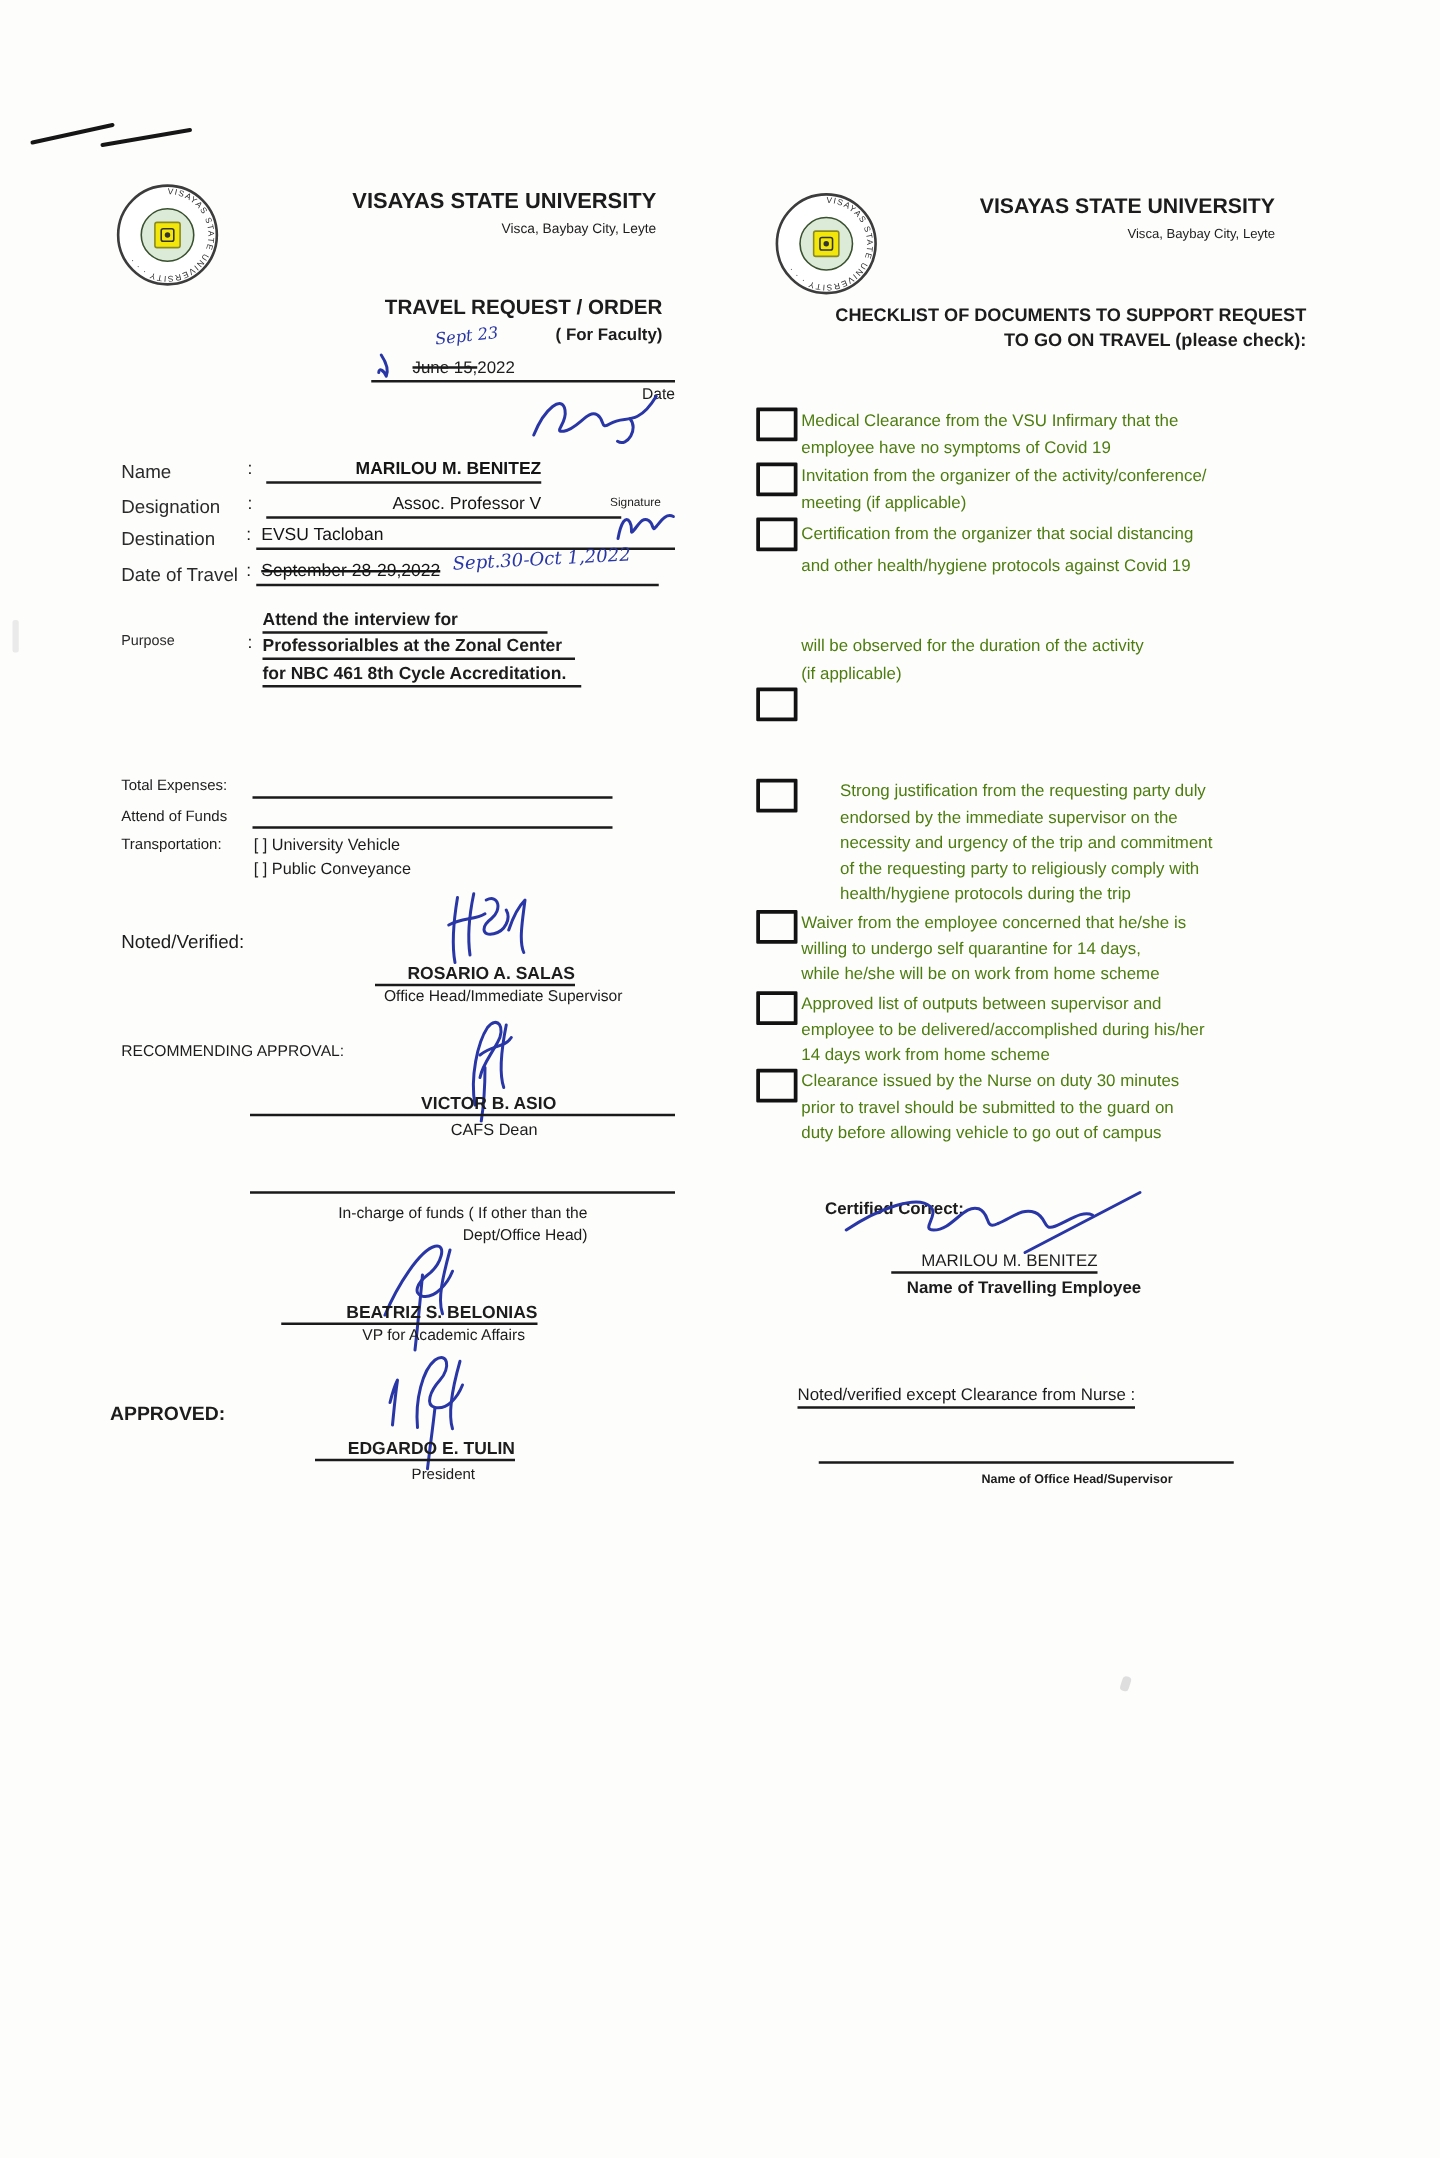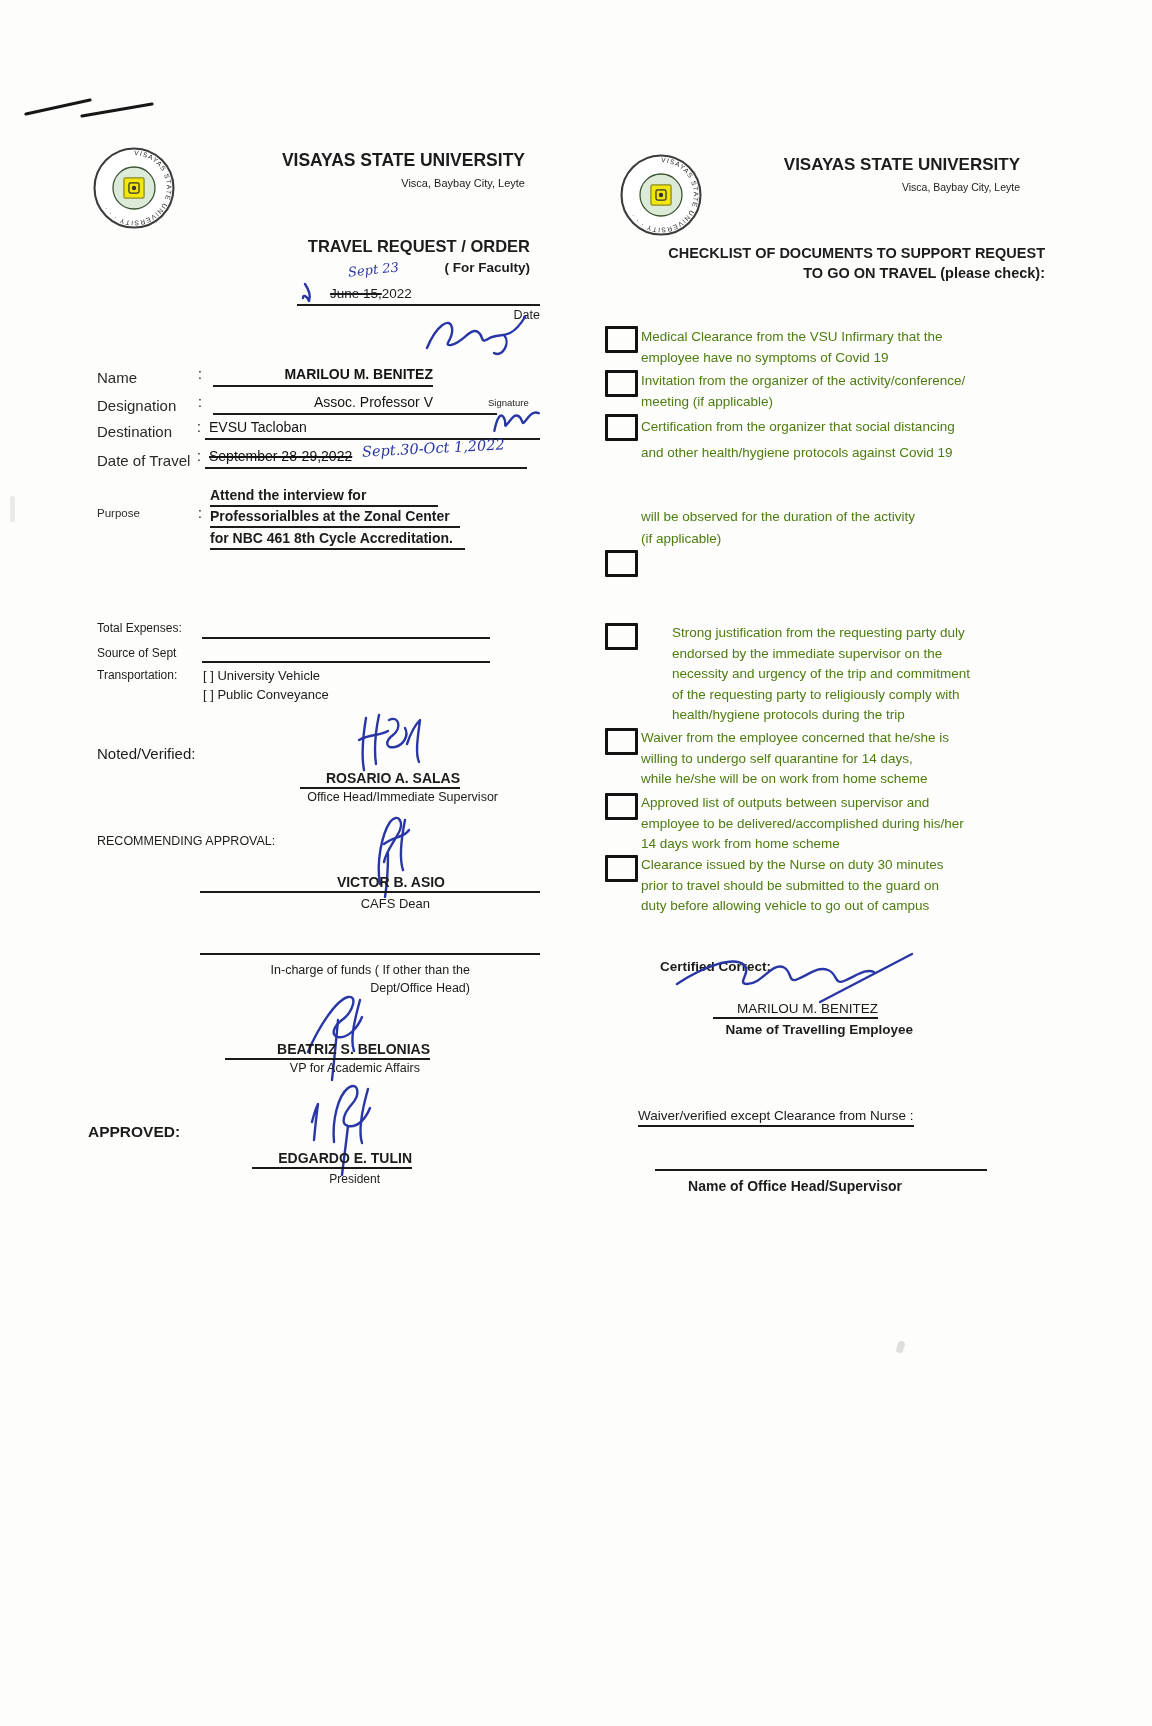--- a/index.html
+++ b/index.html
@@ -94,21 +94,21 @@
   </svg>
 
   <div class="abs lbl" style="left:97px;top:507px;font-size:11.5px;">Purpose</div>
   <div class="abs val" style="left:198px;top:505px;">:</div>
   <div class="abs uline" style="left:210px;top:487px;width:228px;font-size:14px;font-weight:600;padding-bottom:2px;">Attend  the interview for</div>
   <div class="abs uline" style="left:210px;top:508px;width:250px;font-size:14px;font-weight:600;padding-bottom:2px;">Professorialbles at the  Zonal Center</div>
   <div class="abs uline" style="left:210px;top:530px;width:255px;font-size:14px;font-weight:600;padding-bottom:2px;">for NBC 461  8th Cycle Accreditation.</div>
 
   <div class="abs" style="left:97px;top:621px;font-size:12px;">Total Expenses:</div>
   <div class="abs line" style="left:202px;top:637px;width:288px;"></div>
-  <div class="abs" style="left:97px;top:646px;font-size:12px;">Source of Sept</div>
+  <div class="abs" style="left:97px;top:646px;font-size:12px;">Attend of Funds</div>
   <div class="abs line" style="left:202px;top:661px;width:288px;"></div>
   <div class="abs" style="left:97px;top:668px;font-size:12px;">Transportation:</div>
   <div class="abs" style="left:203px;top:668px;font-size:13px;">[ ] University Vehicle</div>
   <div class="abs" style="left:203px;top:687px;font-size:13px;">[ ] Public Conveyance</div>
 
   <div class="abs" style="left:97px;top:745px;font-size:15px;">Noted/Verified:</div>
   <svg class="abs sig" style="left:352px;top:708px;" width="72" height="68" viewBox="0 0 72 68">
     <path d="M14,10 C11,28 9,46 12,62"></path>
       <path d="M27,7 C23,26 22,42 24,56"></path>
     <path d="M7,32 C18,26 28,28 36,23"></path>
@@ -210,20 +210,20 @@
 duty before allowing vehicle to go out of campus</div>
 
   <div class="abs b" style="left:660px;top:959px;font-size:13.5px;">Certified Correct:</div>
   <svg class="abs sig" style="left:672px;top:946px;" width="258" height="64" viewBox="0 0 258 64">
     <path d="M5,38 C32,20 62,10 72,19 C80,26 64,38 75,38 C90,38 99,17 111,21 C121,25 115,38 126,33 C138,28 146,20 156,24 C166,28 162,39 172,35 C184,30 194,22 202,26"></path>
     <path d="M148,56 L240,8"></path>
   </svg>
   <div class="abs c" style="left:713px;top:1001px;width:165px;font-size:13.5px;border-bottom:2px solid #1a1a1a;padding-bottom:1px;">MARILOU M. BENITEZ</div>
   <div class="abs c b" style="left:688px;top:1022px;width:225px;font-size:13.5px;">Name of Travelling Employee</div>
 
-  <div class="abs" style="left:638px;top:1108px;font-size:13.5px;border-bottom:2px solid #1a1a1a;padding-bottom:2px;">Waiver/verified except Clearance from Nurse :</div>
+  <div class="abs" style="left:638px;top:1108px;font-size:13.5px;border-bottom:2px solid #1a1a1a;padding-bottom:2px;">Noted/verified except Clearance from Nurse :</div>
   <div class="abs line" style="left:655px;top:1169px;width:332px;"></div>
-  <div class="abs c b" style="left:667px;top:1178px;width:235px;font-size:14px;">Name of Office Head/Supervisor</div>
+  <div class="abs c b" style="left:703px;top:1178px;width:235px;font-size:10px;">Name of Office Head/Supervisor</div>
 
   <div class="abs" style="left:897px;top:1341px;width:7px;height:12px;background:#c4c4c4;opacity:.55;border-radius:3px;transform:rotate(18deg);"></div>
   <div class="abs" style="left:10px;top:496px;width:5px;height:26px;background:#dedede;opacity:.6;border-radius:2px;"></div>
 
 </div>
 
 </body></html>

